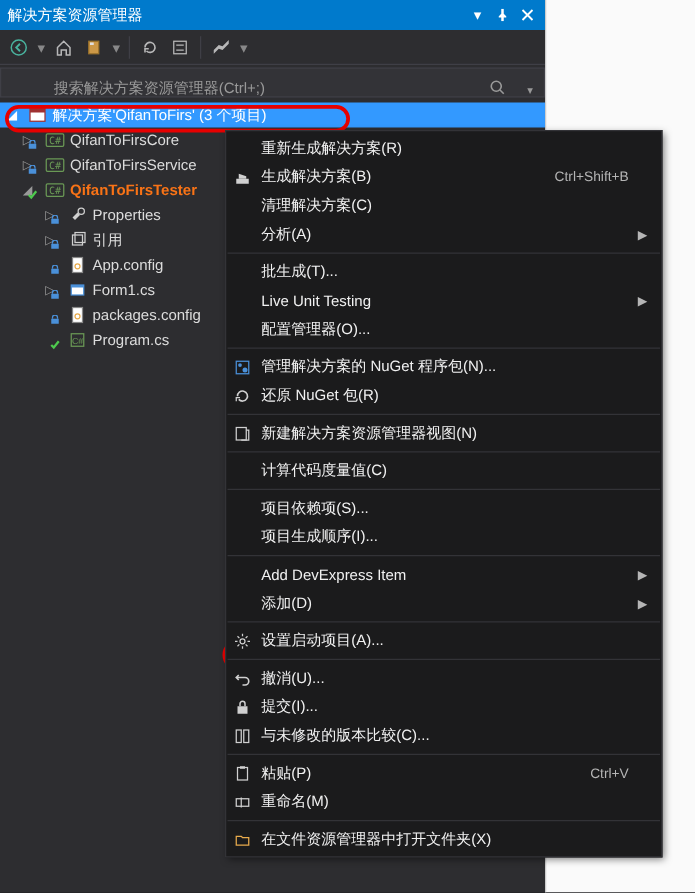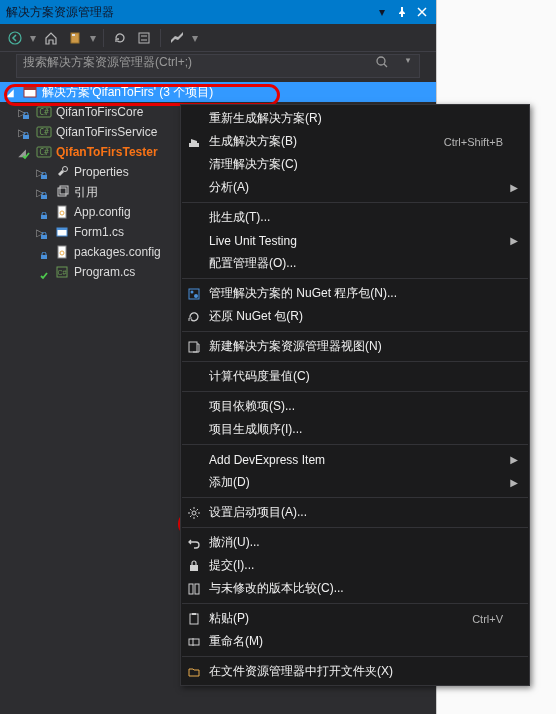--- a/index.html
+++ b/index.html
@@ -12,33 +12,33 @@
   height: 714px;
   position: relative;
   overflow: hidden;
 }
 .side-line { position:absolute; right:0; top:0; width:120px; height:714px; background:#fafafa; border-left:1px solid #ccc;}
 .panel {
   position:absolute; left:0; top:0; width:436px; height:714px;
   background:#2d2d30;
 }
 .titlebar {
-  height:24px; background:#007acc; display:flex; align-items:center; padding:0 4px; color:#0f172a;
+  height:24px; background:#007acc; display:flex; align-items:center; padding:0 4px; color:#ffffff;
 }
 .titlebar .title { flex:1; font-size:12px; padding-left:2px;}
 .titlebar .tb-btn { width:20px; height:20px; display:flex; align-items:center; justify-content:center; cursor:pointer;}
 .toolbar {
   height:28px; background:#2d2d30; border-bottom:1px solid #3f3f46;
   display:flex; align-items:center; padding:0 4px; gap:2px;
 }
 .toolbar .tbtn { width:22px; height:22px; display:flex; align-items:center; justify-content:center; cursor:pointer; opacity:0.85;}
 .toolbar .sep { width:1px; height:18px; background:#3f3f46; margin:0 3px;}
 .searchbar {
-  height:24px; background:#333337; border:1px solid #3f3f46; margin:2px 16px;
-  display:flex; align-items:flex-start; color:#999;
+  height:24px; background:#333337; border:1px solid #3f3f46; margin:2px 0;
+  display:flex; align-items:flex-end; color:#999;padding-left:36px;
 }
 .searchbar input {
   flex:1; background:transparent; border:none; outline:none; color:#f1f1f1;
   font-size:12px; padding:0 6px;
 }
 .searchbar input::placeholder { color:#999; }
 .searchbar .sicon { width:22px; text-align:center; color:#999;}
 .tree { padding:2px 0; }
 .sel-row {
   background:#3399ff; color:#fff; display:flex; align-items:center; height:20px;

